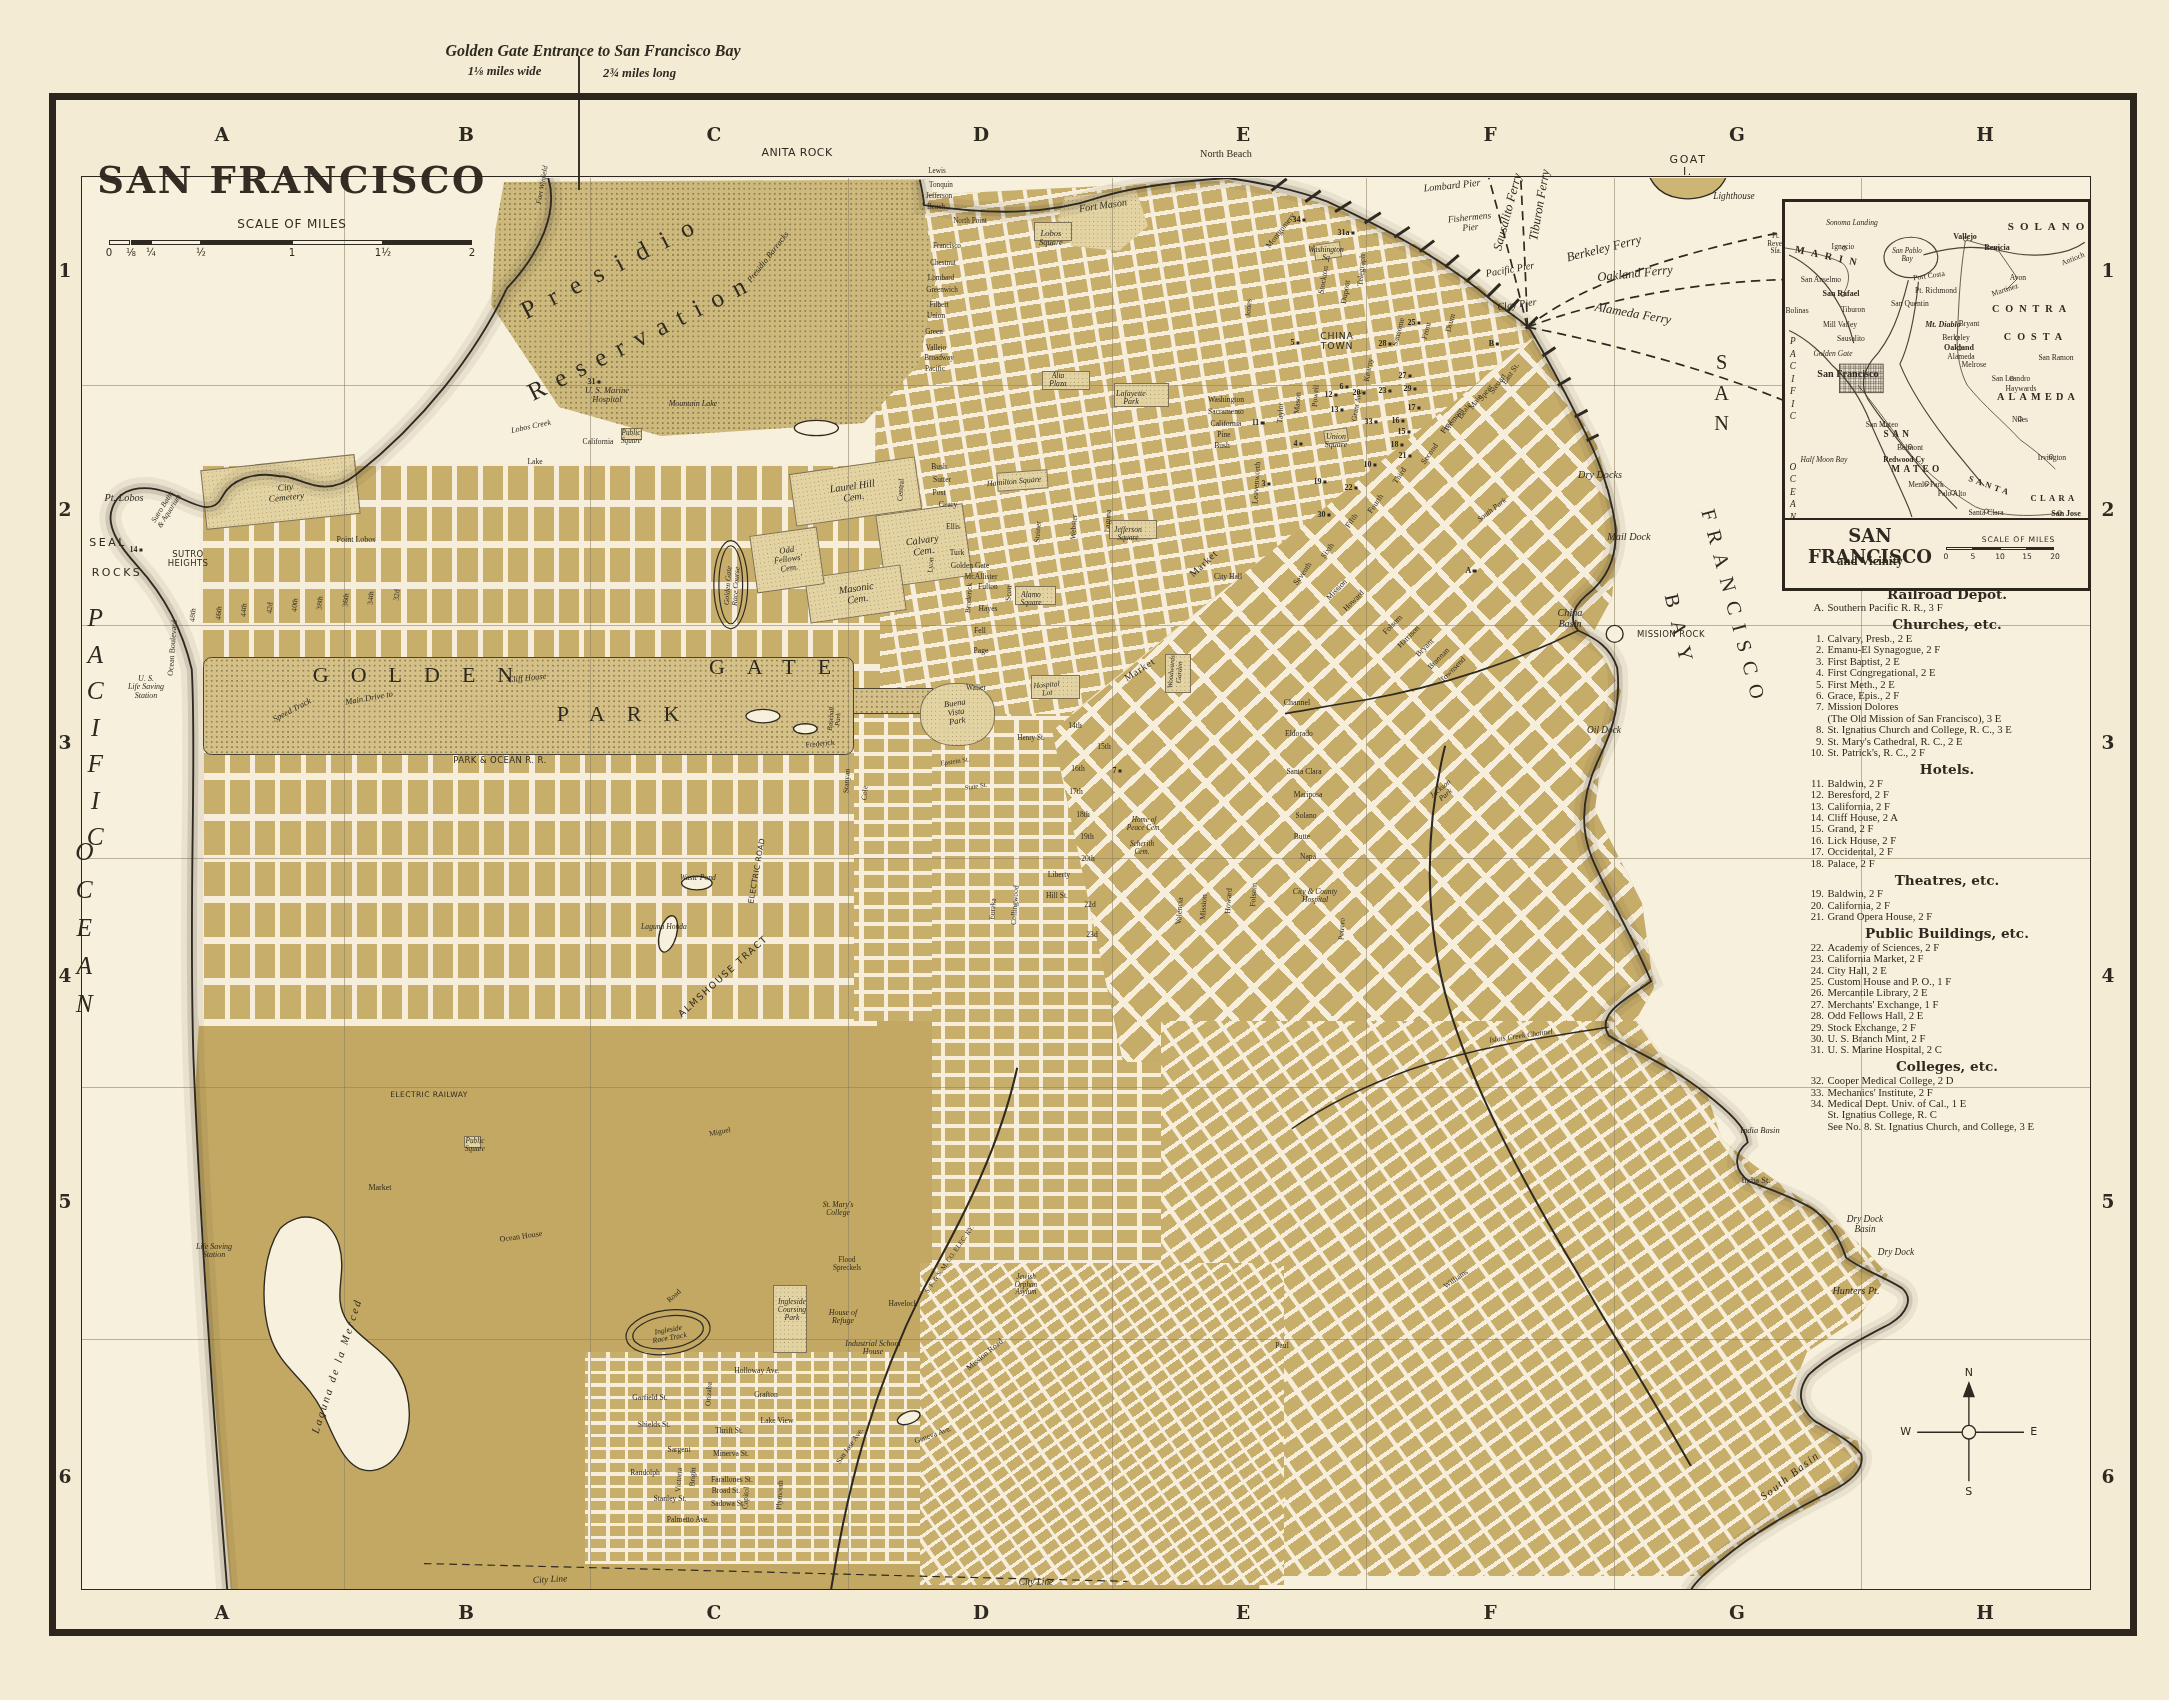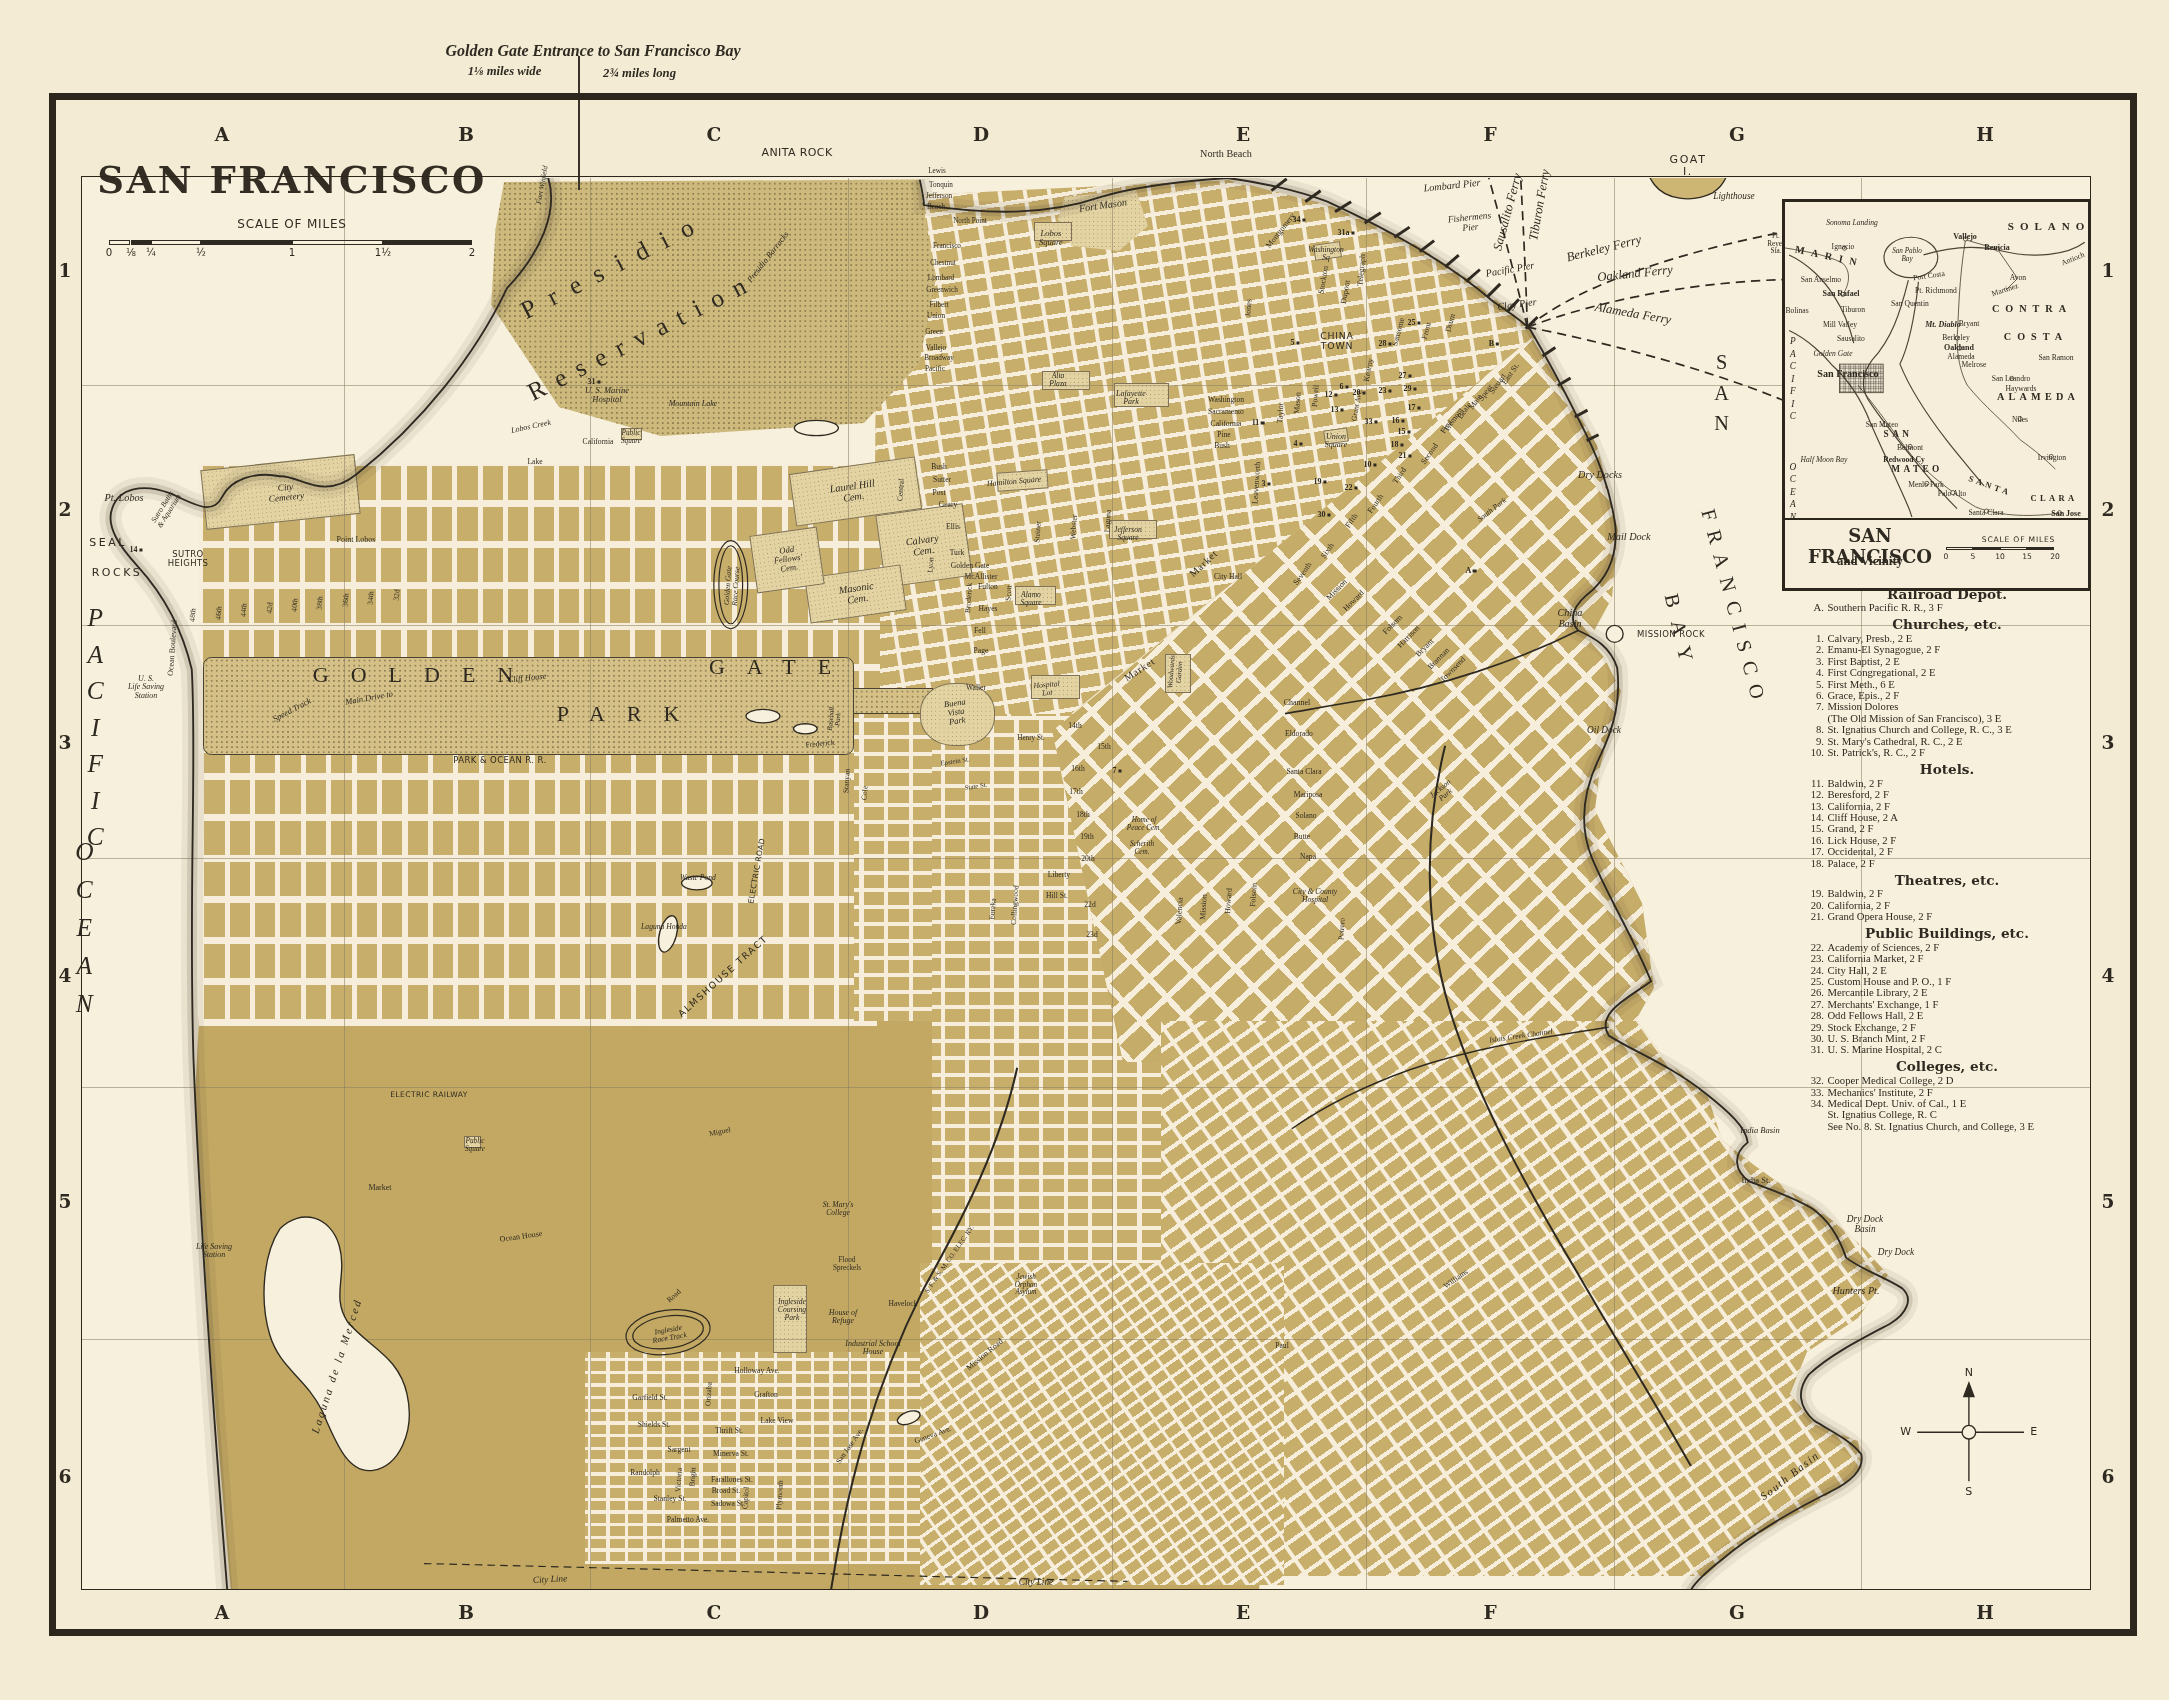--- a/index.html
+++ b/index.html
@@ -337,21 +337,21 @@
       <div class="lg-row">
         <span class="lg-no">3.</span>
         <span class="lg-tx">First Baptist, 2 E</span>
       </div>
       <div class="lg-row">
         <span class="lg-no">4.</span>
         <span class="lg-tx">First Congregational, 2 E</span>
       </div>
       <div class="lg-row">
         <span class="lg-no">5.</span>
-        <span class="lg-tx">First Meth., 6 E</span>
+        <span class="lg-tx">First Meth., 2 E</span>
       </div>
       <div class="lg-row">
         <span class="lg-no">6.</span>
         <span class="lg-tx">Grace, Epis., 2 F</span>
       </div>
       <div class="lg-row">
         <span class="lg-no">7.</span>
         <span class="lg-tx">Mission Dolores</span>
       </div>
       <div class="lg-row">

